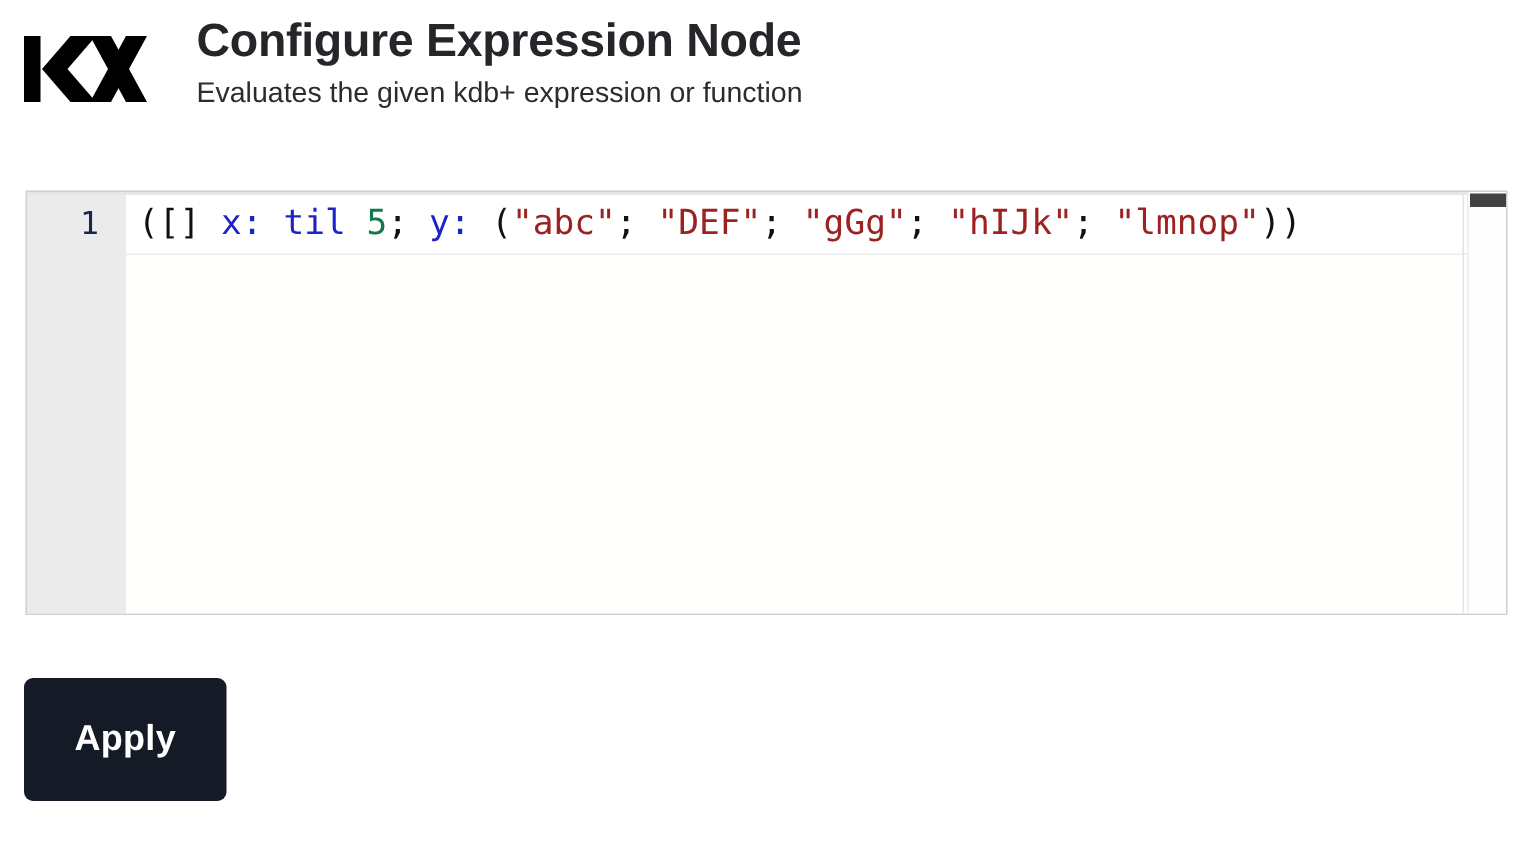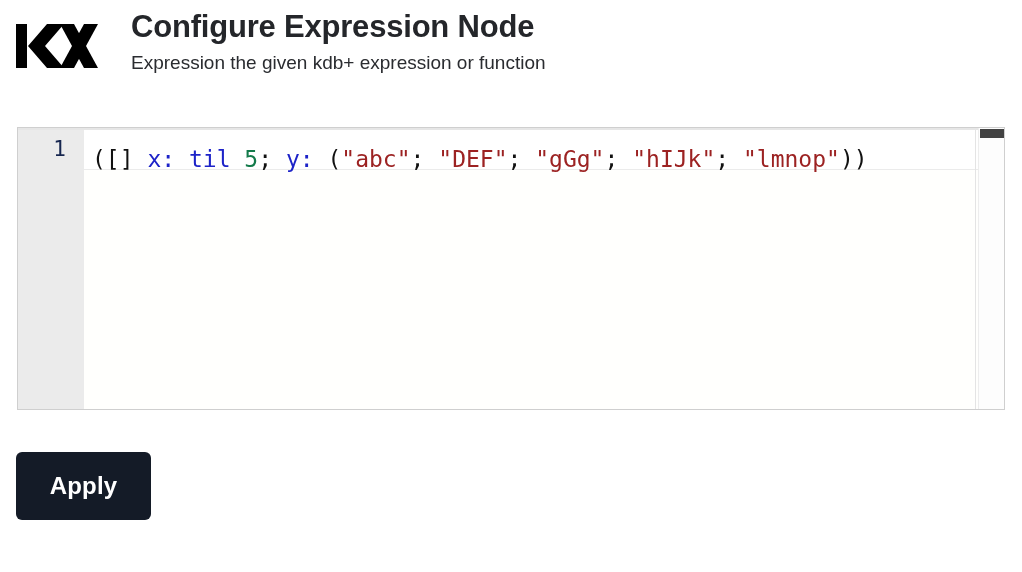--- a/index.html
+++ b/index.html
@@ -100,21 +100,21 @@
     text-align: right;
     padding-right: 18px;
     height: 42px;
   }
 
   .code-area {
     position: relative;
     flex: 1;
     height: 100%;
     background: #fffffd;
-    padding: 10px 0 0 0;
+    padding: 0 0 0 0;
   }
 
   .active-line {
     position: absolute;
     left: 0;
     top: 0;
     right: 0;
     height: 42px;
     background: #ffffff;
     border-top: 1px solid #f2f2f2;
@@ -181,21 +181,21 @@
     background: #e6e6e6;
     z-index: 4;
   }
 
   
   .apply-btn {
     position: absolute;
     left: 16px;
     top: 452px;
     width: 135px;
-    height: 68px;
+    height: 82px;
     background: #141b27;
     color: #ffffff;
     border: none;
     border-radius: 6px;
     font-family: "Liberation Sans", sans-serif;
     font-size: 24px;
     font-weight: bold;
     letter-spacing: 0.2px;
     cursor: pointer;
     padding: 0;
@@ -213,21 +213,21 @@
       <rect x="0" y="2" width="11" height="44" fill="#000000"></rect>
 
       <polygon points="12,24 31,2 48,2 29,24 48,46 31,46" fill="#000000"></polygon>
 
       <polygon points="44,2 58,2 82,46 68,46" fill="#000000"></polygon>
       <polygon points="68,2 82,2 58,46 44,46" fill="#000000"></polygon>
     </svg>
 
     <div class="header-text">
       <h1 class="title">Configure Expression Node</h1>
-      <p class="subtitle">Expression the given kdb+ expression or function</p>
+      <p class="subtitle">Evaluates the given kdb+ expression or function</p>
     </div>
   </div>
 
   <div class="editor-wrap">
     <div class="editor-inner">
 
       <div class="gutter">
         <div class="gutter-num">1</div>
       </div>
 

